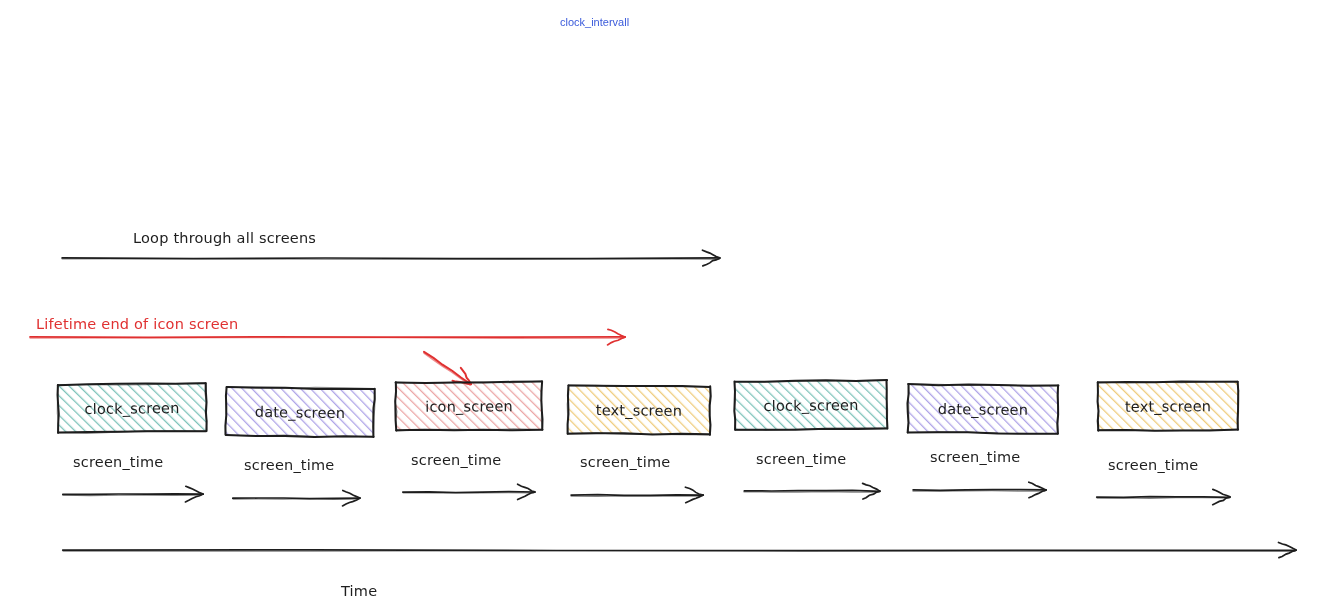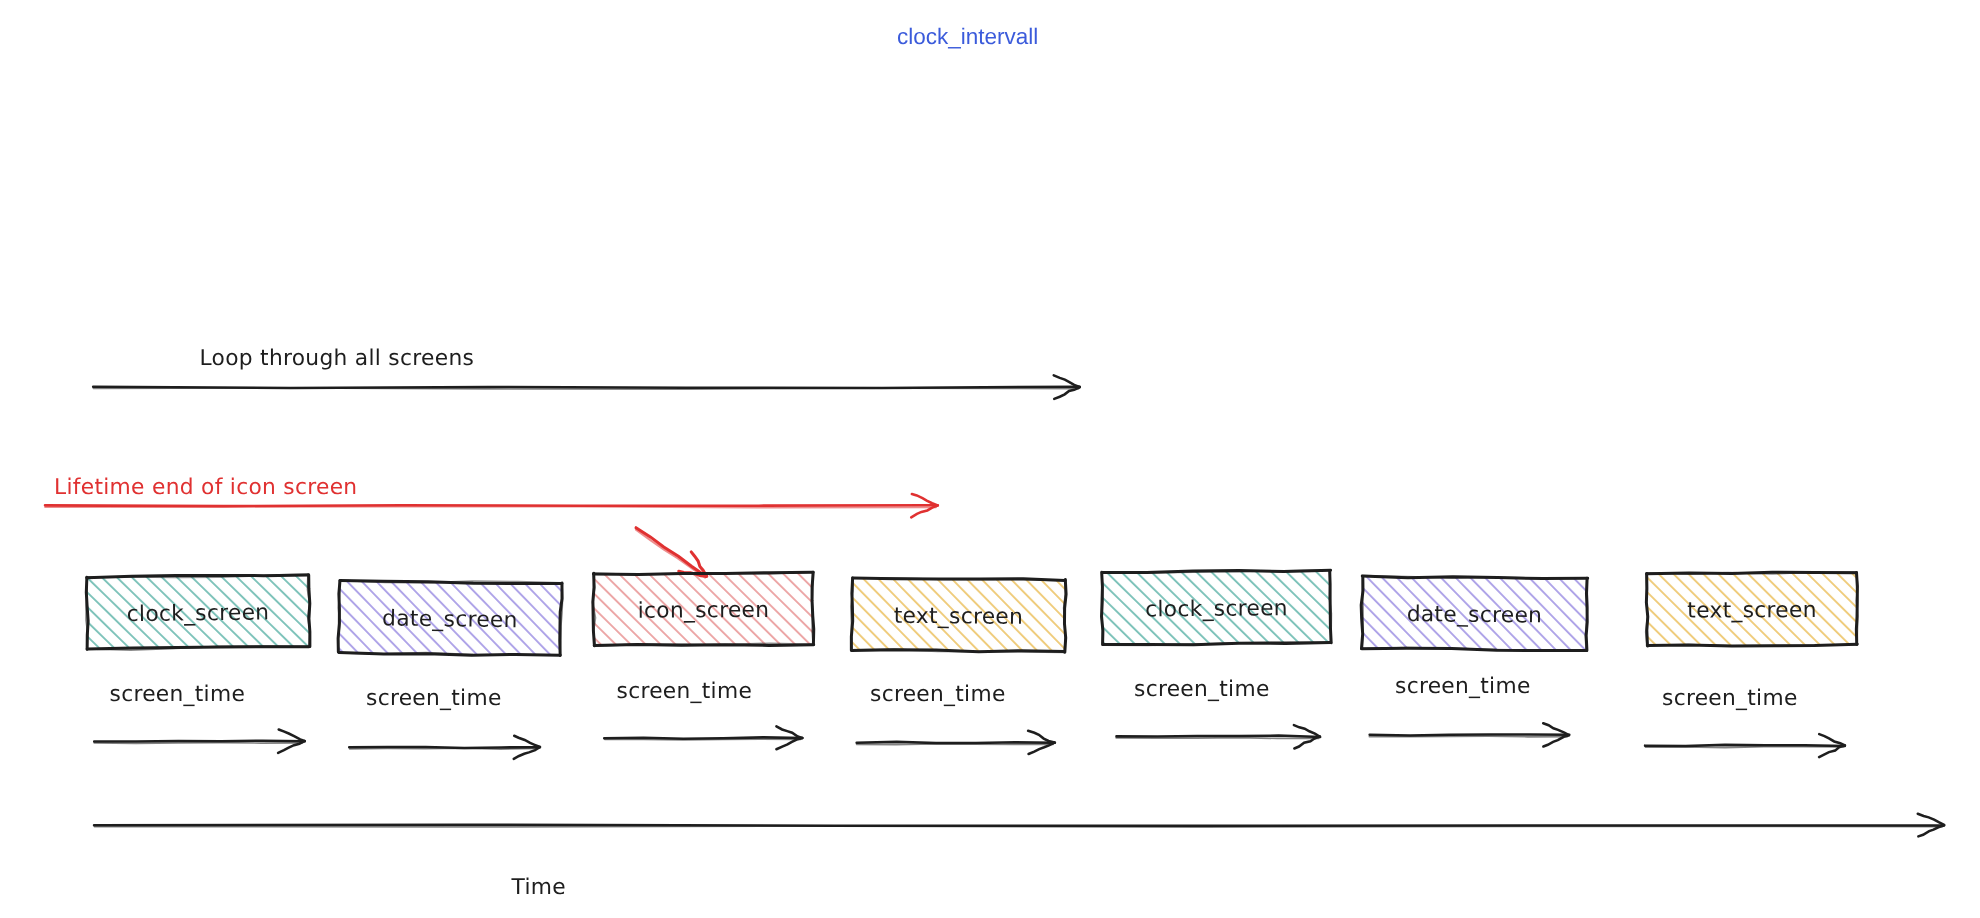--- a/index.html
+++ b/index.html
@@ -9,24 +9,23 @@
     font-family:"DejaVu Sans", sans-serif;
     position:relative;
     overflow:hidden;
   }
   #stage{position:absolute;left:0;top:0;width:1320px;height:612px;}
   svg.layer{position:absolute;left:0;top:0;width:1320px;height:612px;overflow:visible;}
 
   .title-text{
     position:absolute;
     font-family:"Liberation Sans", sans-serif;
-    font-size:15px;
+    font-size:11px;
     color:#3b5bdb;
     white-space:nowrap;
-    margin-left:38px;
   }
   .hand{
     font-family:"DejaVu Sans", sans-serif;
     font-size:14.5px;
     fill:#1e1e1e;
     letter-spacing:0.2px;
   }
   .hand-red{
     font-family:"DejaVu Sans", sans-serif;
     font-size:14.5px;

